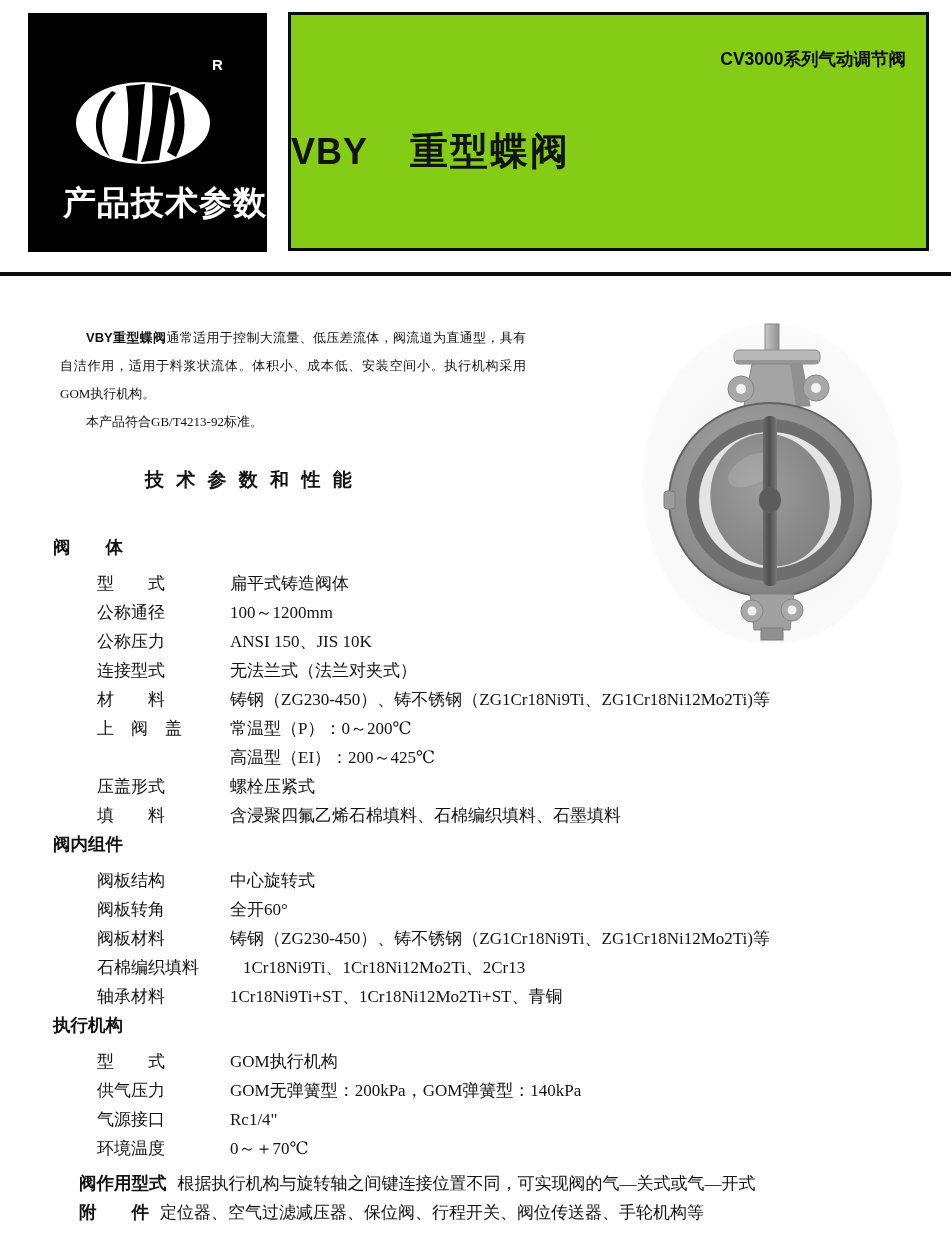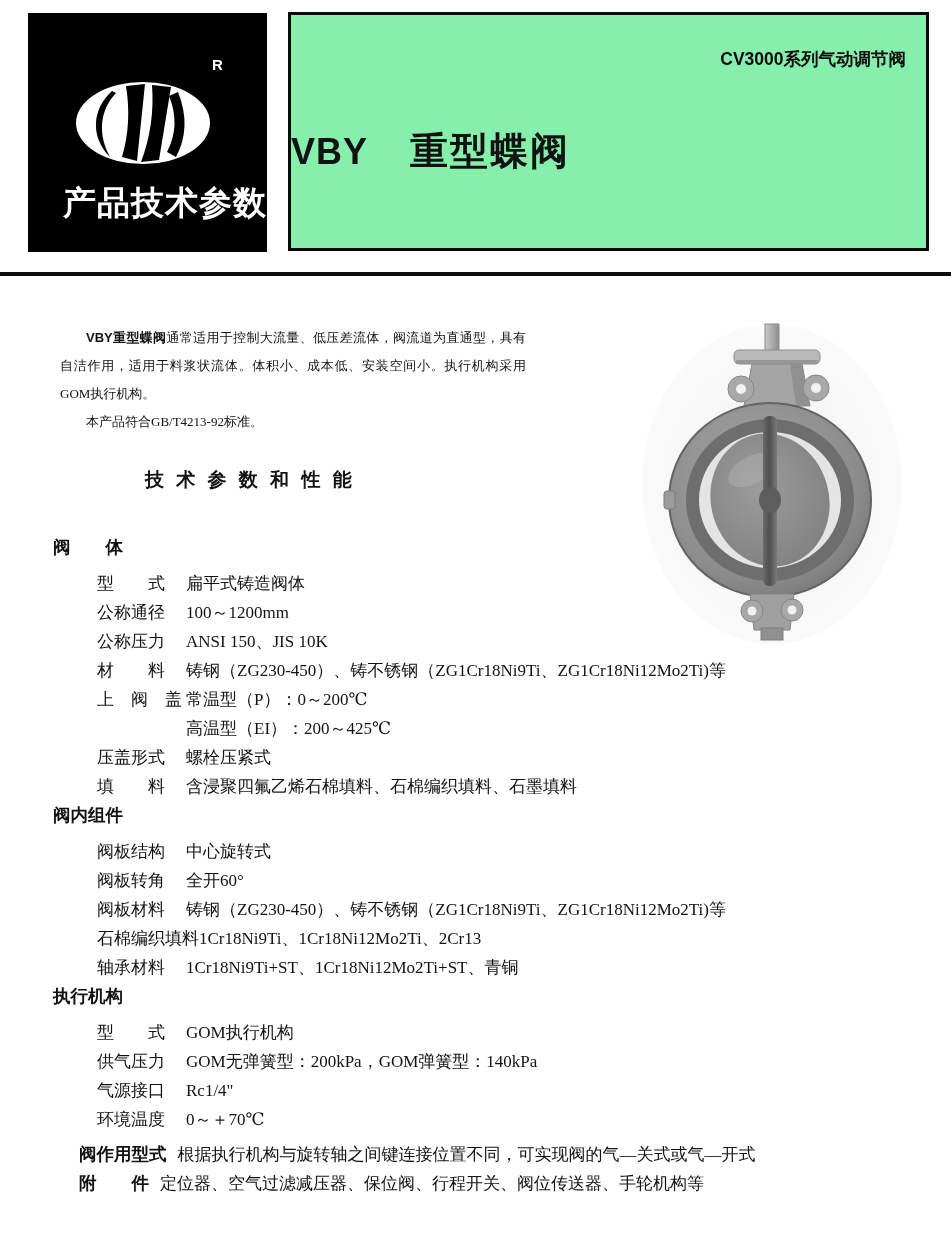--- a/index.html
+++ b/index.html
@@ -8,21 +8,21 @@
 
   
   .logo-box{position:absolute;left:28px;top:13px;width:239px;height:239px;background:#000;}
   .logo-box svg{position:absolute;left:0;top:0;}
   .r-mark{position:absolute;left:184px;top:44px;color:#fff;
           font:600 15px/15px "Liberation Sans","DejaVu Sans",sans-serif;}
   .logo-caption{position:absolute;left:0;bottom:32px;width:100%;text-align:right;color:#fff;
           font:700 33px/34px "Liberation Sans","DejaVu Sans",sans-serif;letter-spacing:1px;}
 
   .title-box{position:absolute;left:288px;top:12px;width:641px;height:239px;
-             border:3px solid #0a0a0a;box-sizing:border-box;background:#86efac;}
+             border:3px solid #0a0a0a;box-sizing:border-box;background:#84cc16;}
   .series{position:absolute;top:33px;right:20px;
           font:700 17.5px/22px "Liberation Sans","DejaVu Sans",sans-serif;color:#0a0a0a;}
   .product-title{position:absolute;top:114px;left:0;width:100%;text-align:left;white-space:nowrap;}
   .model{font:700 36px/44px "Liberation Sans","DejaVu Sans",sans-serif;letter-spacing:1px;}
   .pname{font:600 38px/44px "Liberation Serif","DejaVu Serif",serif;margin-left:42px;letter-spacing:2px;}
 
   .rule{position:absolute;left:0;top:272px;width:951px;height:4px;background:#0d0d0d;}
 
   
   .main{position:absolute;left:0;top:324px;width:951px;}
@@ -30,21 +30,21 @@
          font-size:13px;line-height:28px;text-align:justify;}
   .intro .lead{font-family:"Liberation Sans","DejaVu Sans",sans-serif;font-weight:700;}
   .tech-heading{margin:30px 0 0 145px;
          font:700 19px/28px "Liberation Sans","DejaVu Sans",sans-serif;letter-spacing:3.5px;}
 
   #specs{margin-top:39px;}
   .sec-title{margin:0 0 7px 53px;
          font:700 17.5px/29px "Liberation Sans","DejaVu Sans",sans-serif;}
   .spec-row{margin-left:97px;font-size:17px;line-height:29px;white-space:nowrap;}
   .spec-row .label{display:inline-block;min-width:89px;white-space:pre;}
-  .spec-row .value{white-space:pre;}
+  .spec-row .value{white-space:pre;margin-left:44px;}
 
   #footnotes{margin-top:6px;padding-left:26px;}
   .foot-row{margin-left:53px;font-size:17px;line-height:29px;white-space:nowrap;}
   .foot-row .flabel{font-family:"Liberation Sans","DejaVu Sans",sans-serif;
          font-weight:700;font-size:17.5px;margin-right:11px;white-space:pre;}
 
   
   .valve{position:absolute;left:640px;top:294px;width:265px;height:352px;margin:0;}
 </style>
 </head>
@@ -78,20 +78,21 @@
     <p class="intro">本产品符合GB/T4213-92标准。</p>
 
     <h2 class="tech-heading">技 术 参 数 和 性 能</h2>
 
     <div id="specs">
         <div class="spec-section">
           <div class="sec-title">阀　　体</div>
           <div class="spec-row"><span class="label">型　　式</span><span class="value">扁平式铸造阀体</span></div>
           <div class="spec-row"><span class="label">公称通径</span><span class="value">100～1200mm</span></div>
           <div class="spec-row"><span class="label">公称压力</span><span class="value">ANSI 150、JIS 10K</span></div>
+          <div class="spec-row"><span class="label">连接型式</span><span class="value">无法兰式（法兰对夹式）</span></div>
           <div class="spec-row"><span class="label">材　　料</span><span class="value">铸钢（ZG230-450）、铸不锈钢（ZG1Cr18Ni9Ti、ZG1Cr18Ni12Mo2Ti)等</span></div>
           <div class="spec-row"><span class="label">上　阀　盖</span><span class="value">常温型（P）：0～200℃</span></div>
           <div class="spec-row"><span class="label"></span><span class="value">高温型（EI）：200～425℃</span></div>
           <div class="spec-row"><span class="label">压盖形式</span><span class="value">螺栓压紧式</span></div>
           <div class="spec-row"><span class="label">填　　料</span><span class="value">含浸聚四氟乙烯石棉填料、石棉编织填料、石墨填料</span></div>
         </div>
         <div class="spec-section">
           <div class="sec-title">阀内组件</div>
           <div class="spec-row"><span class="label">阀板结构</span><span class="value">中心旋转式</span></div>
           <div class="spec-row"><span class="label">阀板转角</span><span class="value">全开60°</span></div>

